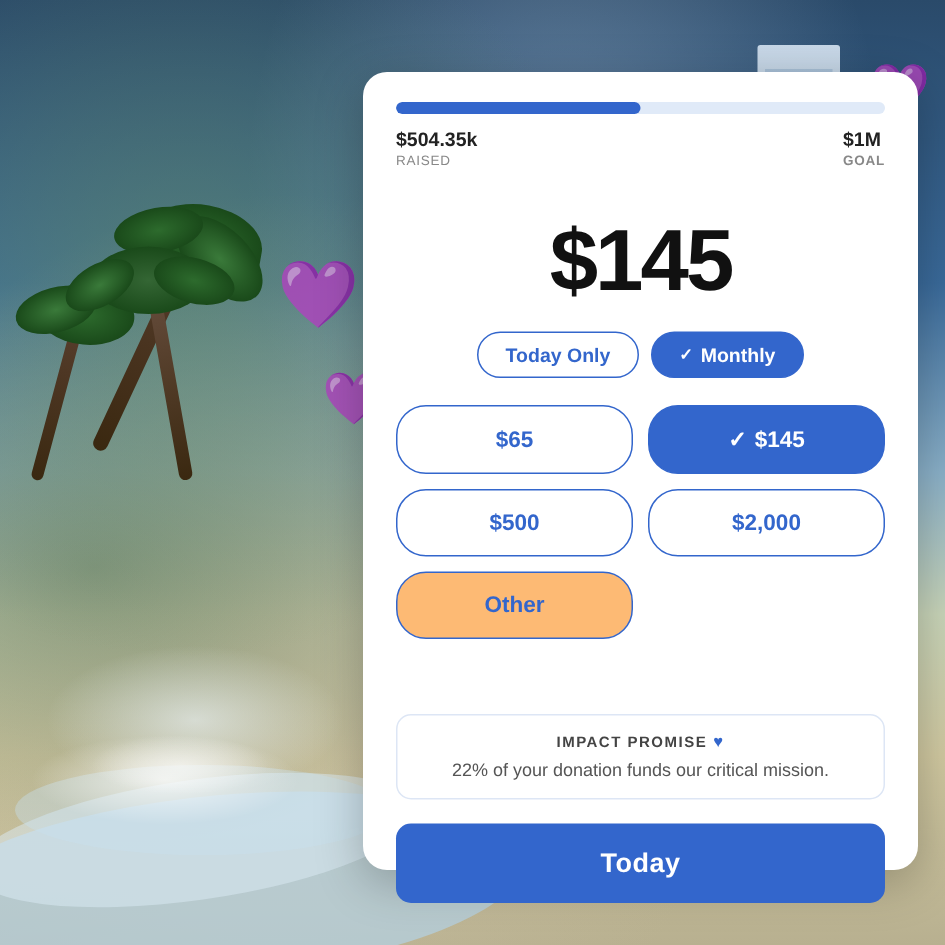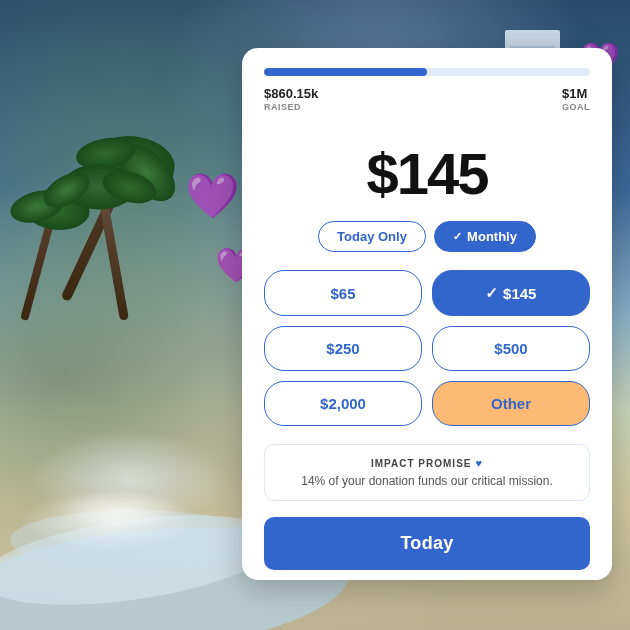--- a/index.html
+++ b/index.html
@@ -185,21 +185,21 @@
       justify-content: space-between;
       align-items: flex-start;
     }
     .progress-raised {
       font-size: 13px;
       font-weight: 700;
       color: #222;
     }
     .progress-raised-label {
       font-size: 9px;
-      font-weight: 700;
+      font-weight: 400;
       color: #888;
       letter-spacing: 0.5px;
       text-transform: uppercase;
       display: block;
     }
     .progress-goal {
       font-size: 13px;
       font-weight: 700;
       color: #222;
       text-align: right;
@@ -289,20 +289,21 @@
       color: #3366cc;
     }
 
     
     .impact-section {
       border: 1.5px solid #dde6f5;
       border-radius: 10px;
       padding: 12px 14px;
       margin-bottom: 16px;
       text-align: center;
+      margin-top: 32px;
     }
     .impact-title {
       font-size: 10px;
       font-weight: 800;
       color: #444;
       letter-spacing: 1px;
       text-transform: uppercase;
       margin-bottom: 5px;
       display: flex;
       align-items: center;
@@ -383,21 +384,21 @@
 <div class="heart heart-4">💜</div>
 
 <div class="card">
 
   <div class="progress-section">
     <div class="progress-bar-track">
       <div class="progress-bar-fill" style="width: 50%;"></div>
     </div>
     <div class="progress-labels">
       <div>
-        <span class="progress-raised">$860.15k</span>
+        <span class="progress-raised">$504.35k</span>
         <span class="progress-raised-label">RAISED</span>
       </div>
       <div>
         <span class="progress-goal">$1M</span>
         <span class="progress-goal-label">GOAL</span>
       </div>
     </div>
   </div>
 
   <div class="amount-display">$145</div>
@@ -409,29 +410,28 @@
       <span>Monthly</span>
     </button>
   </div>
 
   <div class="amount-grid">
     <button class="amount-btn amount-btn-default">$65</button>
     <button class="amount-btn amount-btn-selected">
       <span>✓</span>
       <span>$145</span>
     </button>
-    <button class="amount-btn amount-btn-default">$250</button>
     <button class="amount-btn amount-btn-default">$500</button>
     <button class="amount-btn amount-btn-default">$2,000</button>
     <button class="amount-btn amount-btn-other">Other</button>
   </div>
 
   <div class="impact-section">
     <div class="impact-title">
       <span>IMPACT PROMISE</span>
       <span class="impact-heart">♥</span>
     </div>
-    <div class="impact-text">14% of your donation funds our critical mission.</div>
+    <div class="impact-text">22% of your donation funds our critical mission.</div>
   </div>
 
   <button class="donate-btn">Today</button>
 
 </div>
 
 </body></html>

